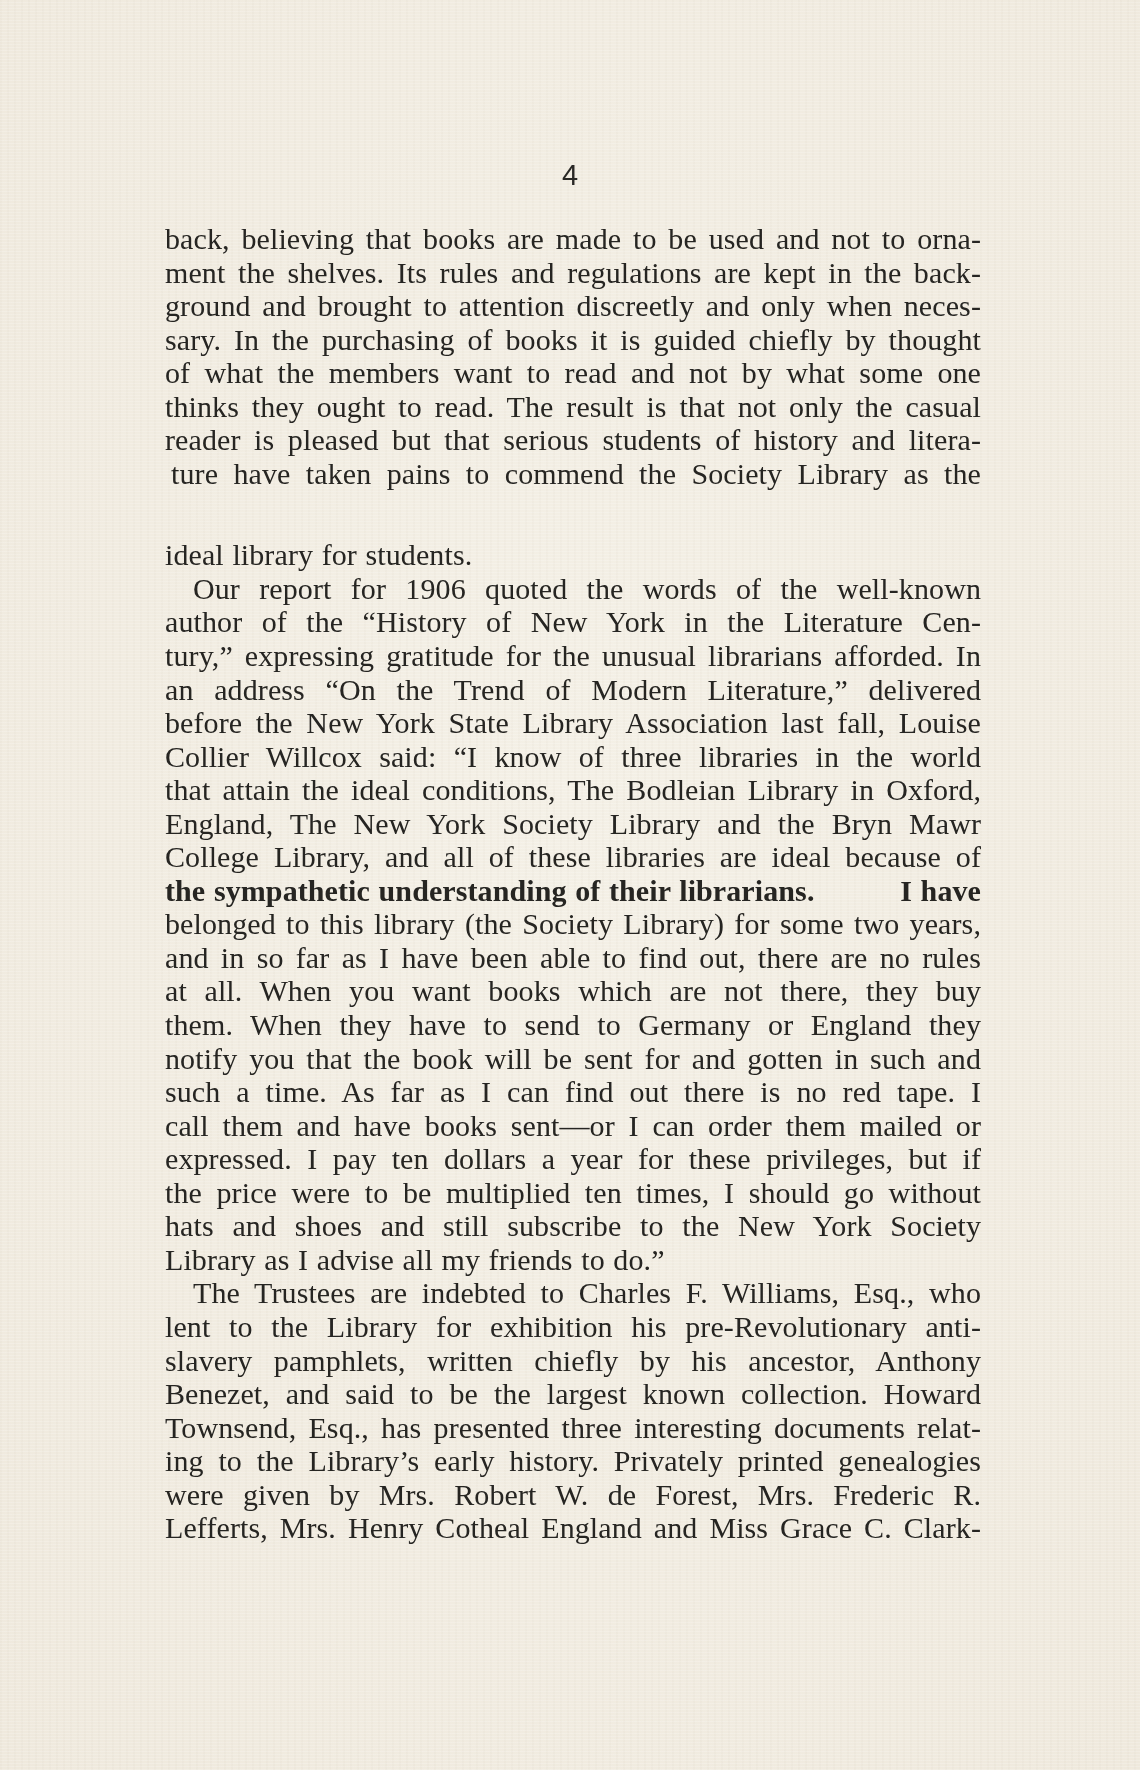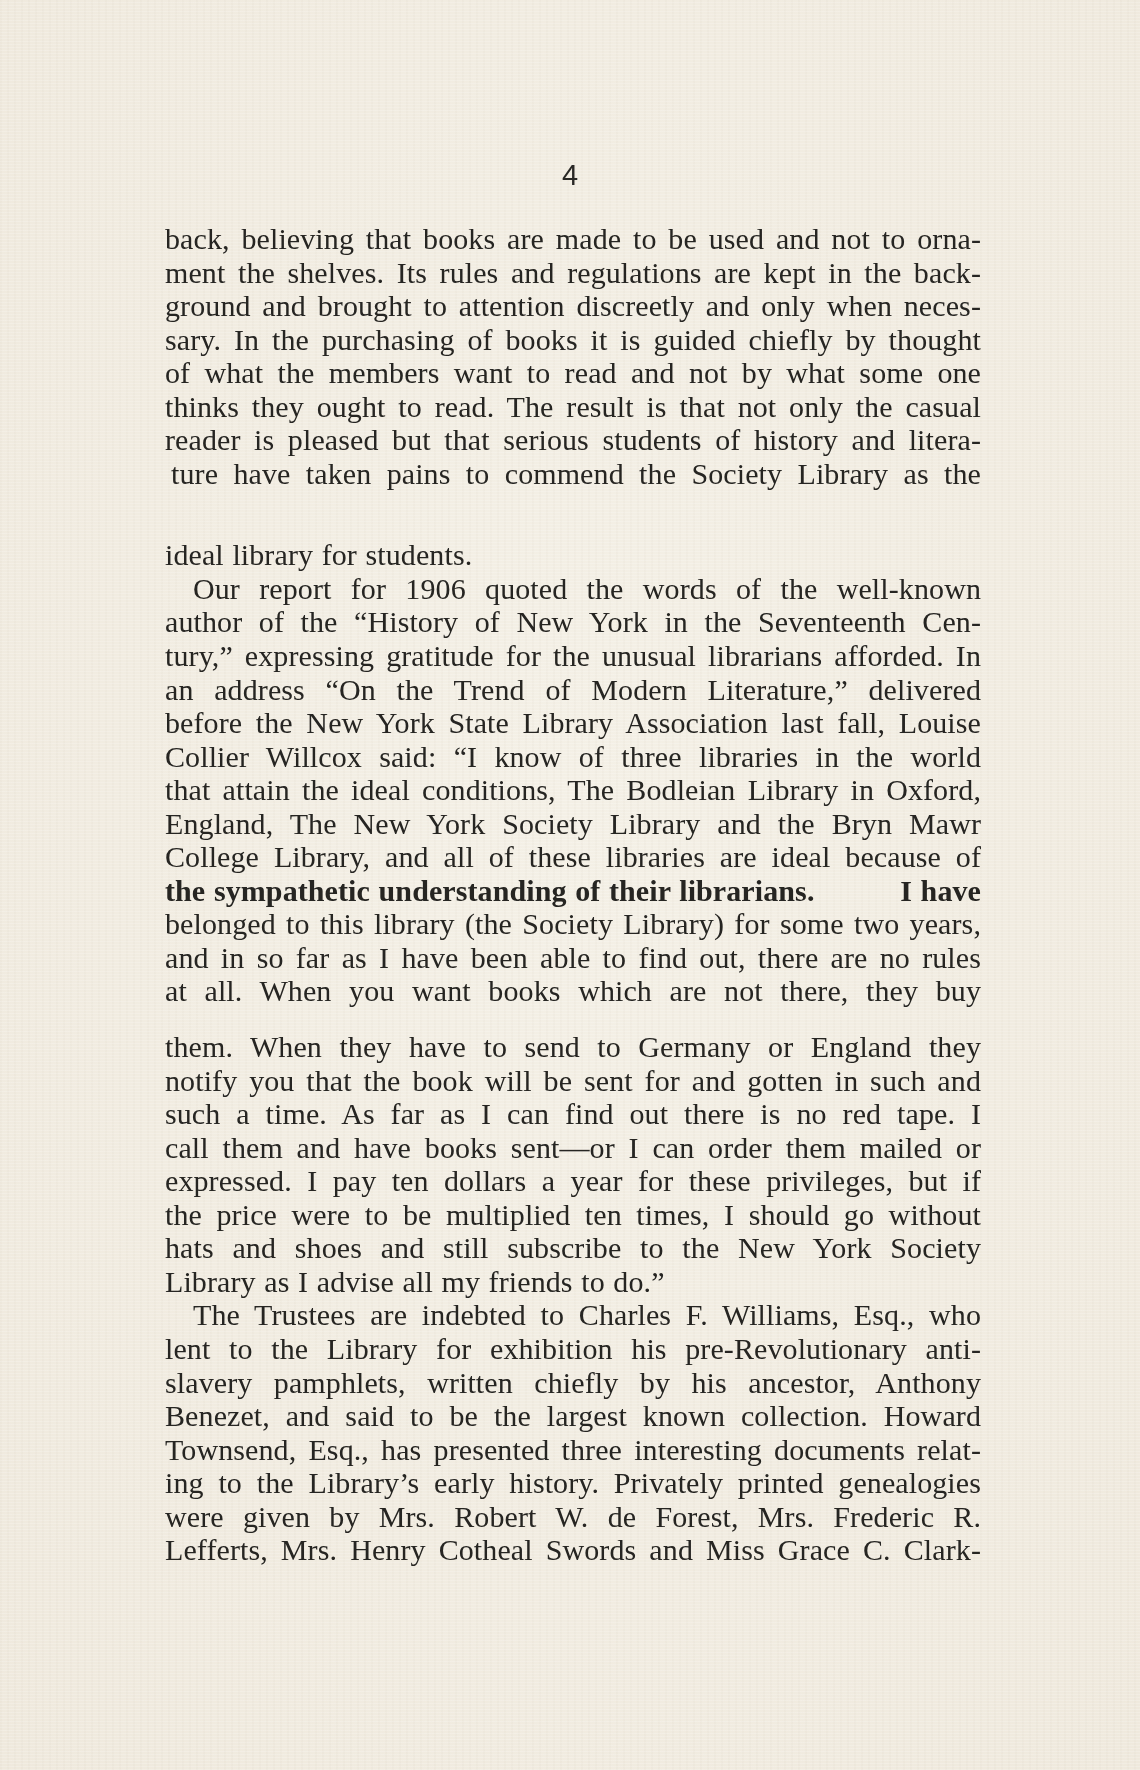--- a/index.html
+++ b/index.html
@@ -77,50 +77,50 @@
       <span class="line" style="white-space: normal;">sary.  In the purchasing of books it is guided chiefly by thought</span>
       <span class="line" style="white-space: normal;">of what the members want to read and not by what some one</span>
       <span class="line" style="white-space: normal;">thinks they ought to read.  The result is that not only the casual</span>
       <span class="line" style="white-space: normal;">reader is pleased but that serious students of history and litera-</span>
       <span class="line" style="white-space: normal; margin-left: 6px;">ture have taken pains to commend the Society Library as the</span>
       <span class="line last" style="white-space: normal; margin-top: 48px;">ideal library for students.</span>
     </div>
 
     <div class="paragraph">
       <span class="line indent" style="white-space: normal;">Our report for 1906 quoted the words of the well-known</span>
-      <span class="line" style="white-space: normal;">author of the “History of New York in the Seventeenth Cen-</span>
+      <span class="line" style="white-space: normal;">author of the “History of New York in the Literature Cen-</span>
       <span class="line" style="white-space: normal;">tury,” expressing gratitude for the unusual librarians afforded.  In</span>
       <span class="line" style="white-space: normal;">an address “On the Trend of Modern Literature,” delivered</span>
       <span class="line" style="white-space: normal;">before the New York State Library Association last fall, Louise</span>
       <span class="line" style="white-space: normal;">Collier Willcox said: “I know of three libraries in the world</span>
       <span class="line" style="white-space: normal;">that attain the ideal conditions, The Bodleian Library in Oxford,</span>
       <span class="line" style="white-space: normal;">England, The New York Society Library and the Bryn Mawr</span>
       <span class="line" style="white-space: normal;">College Library, and all of these libraries are ideal because of</span>
       <span class="line gap" style="display:flex;justify-content:space-between;text-align-last:auto;font-weight:bold;">
         <span>the sympathetic understanding of their librarians.</span>
         <span>I have</span>
       </span>
       <span class="line" style="white-space: normal;">belonged to this library (the Society Library) for some two years,</span>
       <span class="line" style="white-space: normal;">and in so far as I have been able to find out, there are no rules</span>
       <span class="line" style="white-space: normal;">at all.  When you want books which are not there, they buy</span>
-      <span class="line" style="white-space: normal; margin-top: 22px;">them.  When they have to send to Germany or England they</span>
+      <span class="line" style="white-space: normal;">them.  When they have to send to Germany or England they</span>
       <span class="line" style="white-space: normal;">notify you that the book will be sent for and gotten in such and</span>
       <span class="line" style="white-space: normal;">such a time.  As far as I can find out there is no red tape.  I</span>
       <span class="line" style="white-space: normal;">call them and have books sent—or I can order them mailed or</span>
       <span class="line" style="white-space: normal;">expressed.  I pay ten dollars a year for these privileges, but if</span>
       <span class="line" style="white-space: normal;">the price were to be multiplied ten times, I should go without</span>
       <span class="line" style="white-space: normal;">hats and shoes and still subscribe to the New York Society</span>
       <span class="line last" style="white-space: normal;">Library as I advise all my friends to do.”</span>
     </div>
 
     <div class="paragraph">
       <span class="line indent" style="white-space: normal;">The Trustees are indebted to Charles F. Williams, Esq., who</span>
       <span class="line" style="white-space: normal;">lent to the Library for exhibition his pre-Revolutionary anti-</span>
       <span class="line" style="white-space: normal;">slavery pamphlets, written chiefly by his ancestor, Anthony</span>
       <span class="line" style="white-space: normal;">Benezet, and said to be the largest known collection.  Howard</span>
       <span class="line" style="white-space: normal;">Townsend, Esq., has presented three interesting documents relat-</span>
       <span class="line" style="white-space: normal;">ing to the Library’s early history.  Privately printed genealogies</span>
       <span class="line" style="white-space: normal;">were given by Mrs. Robert W. de Forest, Mrs. Frederic R.</span>
-      <span class="line" style="white-space: normal;">Lefferts, Mrs. Henry Cotheal Swords and Miss Grace C. Clark-</span>
+      <span class="line" style="white-space: normal;">Lefferts, Mrs. Henry Cotheal England and Miss Grace C. Clark-</span>
     </div>
 
   </div>
 </div>
 
 </body></html>

